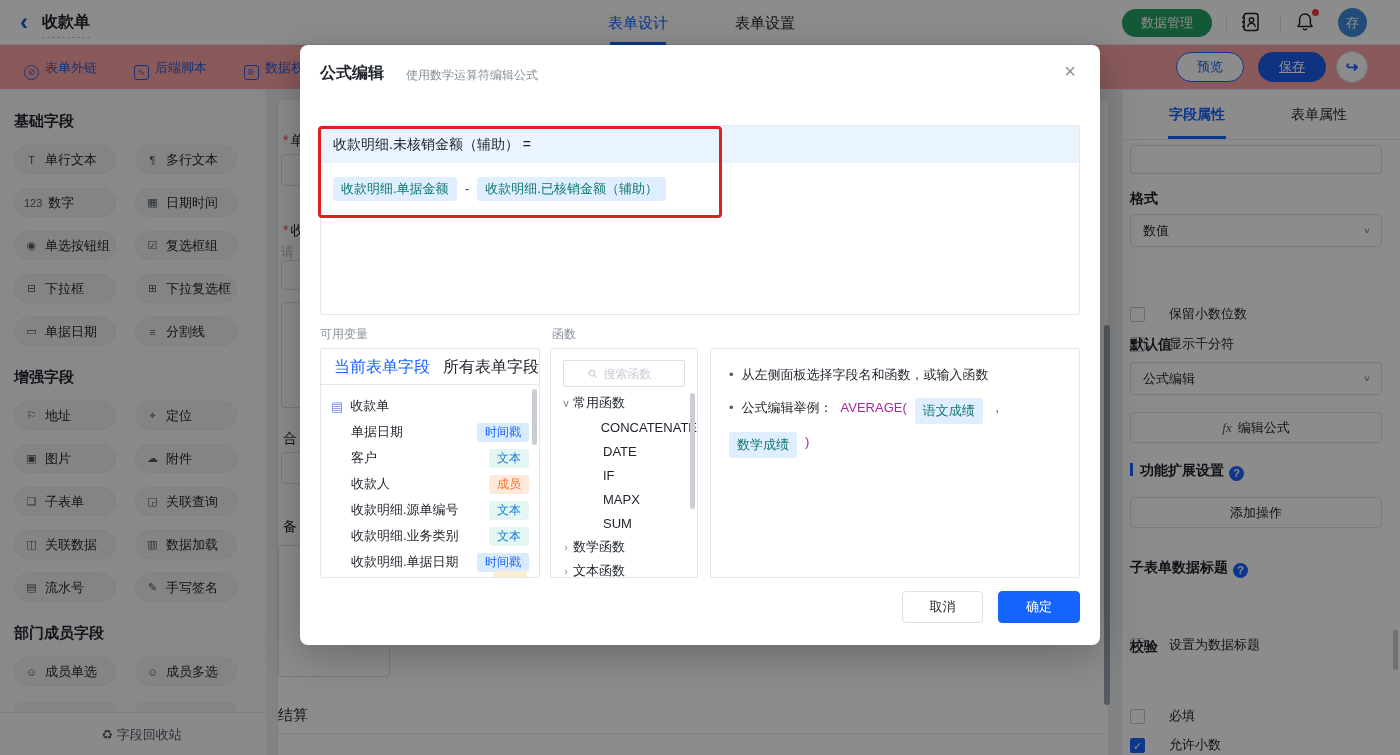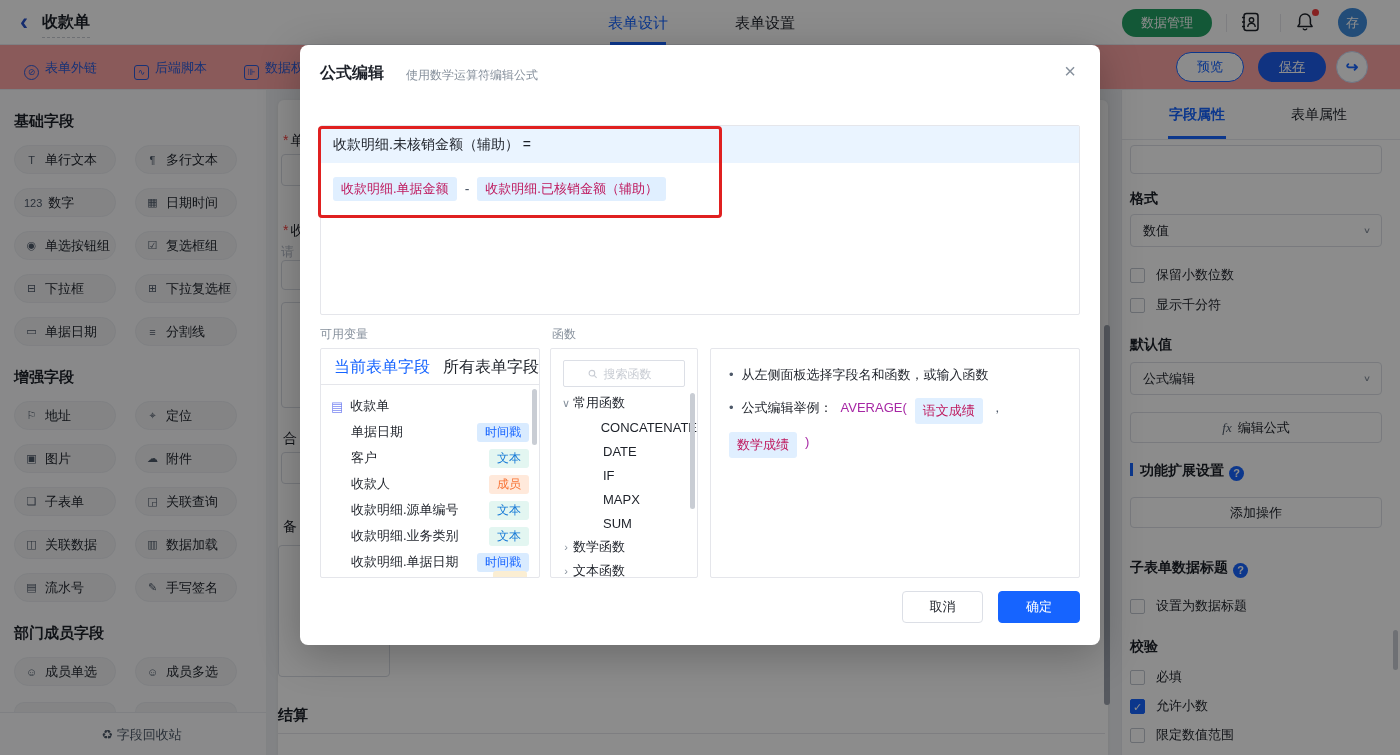--- a/index.html
+++ b/index.html
@@ -38,51 +38,51 @@
   .pill-frag { position:absolute; bottom:43px; height:10px; width:102px; border-radius:15px 15px 0 0; background:#F0F1F3; border:1px solid #E9EAEE; border-bottom:none; }
   .recycle-bar { position:absolute; left:0; bottom:0; width:267px; height:43px; background:#FCFCFD; border-top:1px solid #E8EAEE; text-align:center; line-height:43px; font-size:13px; color:#4E5969; cursor:pointer;padding-left:16px; }
 
   
   .canvas { position:absolute; left:267px; top:90px; width:854px; height:665px; background:#EDEFF2; z-index:1; }
   .formcard { position:absolute; left:11px; top:10px; width:830px; height:655px; background:#fff; border-radius:6px 6px 0 0; box-shadow:0 1px 4px rgba(0,0,0,.06); }
   .frag-label { position:absolute; font-size:14px; color:#1D2129; }
   .frag-label .star { color:#F53F3F; margin-right:2px; }
   .frag-input { position:absolute; border:1px solid #D9DCE3; border-radius:4px; background:#fff; }
   .frag-ph { position:absolute; font-size:13px; color:#B4BAC6; }
-  .settle-title { position:absolute; font-size:15px; font-weight:700; }
+  .settle-title { position:absolute; font-size:15px; font-weight:400; }
   .settle-line { position:absolute; height:1px; background:#E5E6EB; }
   .c-scroll { position:absolute; width:6px; border-radius:3px; background:#9DA3AE; }
 
   
   .rightbar { position:absolute; left:1121px; top:90px; width:279px; height:665px; background:#fff; border-left:1px solid #E8EAEE; z-index:1; }
   .rtab { position:absolute; top:0; height:49px; line-height:49px; font-size:14px; cursor:pointer; }
   .rtab.active { color:#1664FF; font-weight:700; }
   .rtab.active::after { content:""; position:absolute; left:50%; transform:translateX(-50%); bottom:0; width:58px; height:3px; background:#1664FF; }
   .rtabline { position:absolute; left:0; top:49px; width:279px; height:1px; background:#E8EAEE; }
   .rlabel { position:absolute; font-size:14px; font-weight:700; color:#1D2129; }
   .rselect { position:absolute; left:8px; width:252px; height:33px; border:1px solid #DCDFE6; border-radius:4px; background:#fff; font-size:13px; line-height:31px; padding:0 12px; cursor:pointer; }
   .rselect .chev { position:absolute; right:10px; top:0; color:#86909C; font-size:11px; transform:scaleY(.7); }
   .rbtn { position:absolute; left:8px; width:252px; height:31px; border:1px solid #DCDFE6; border-radius:4px; background:#fff; font-size:13px; color:#1D2129; text-align:center; line-height:29px; cursor:pointer; }
-  .cbrow { position:absolute; left:8px; display:flex; align-items:center; gap:11px; font-size:13px; color:#1D2129; cursor:pointer; }
+  .cbrow { position:absolute; left:8px; display:flex; align-items:center; gap:24px; font-size:13px; color:#1D2129; cursor:pointer;margin-top:39px; }
   .cbox { width:15px; height:15px; border:1.5px solid #C2C7D0; border-radius:2px; background:#fff; flex:none; }
   .cbox.checked { background:#1664FF; border-color:#1664FF; color:#fff; font-size:11px; line-height:15px; text-align:center; }
   .qmark { display:inline-block; width:15px; height:15px; border-radius:50%; background:#1664FF; color:#fff; font-size:11px; line-height:15px; text-align:center; margin-left:5px; vertical-align:-2px; cursor:pointer; }
   .secbar { display:inline-block; width:3px; height:13px; background:#1664FF; margin-right:7px; vertical-align:-1px; }
   .fx { font-family:"Liberation Serif","DejaVu Serif",serif; font-style:italic; color:#4E5969; margin-right:6px; }
 
   
   .overlay { position:absolute; left:0; top:0; width:1400px; height:755px; background:rgba(0,0,0,.45); z-index:10; }
   .modal { position:absolute; left:300px; top:45px; width:800px; height:600px; background:#fff; border-radius:8px; z-index:20; box-shadow:0 10px 40px rgba(0,0,0,.25); }
   .m-title { position:absolute; left:20px; top:18px; font-size:16px; font-weight:700; }
   .m-sub { position:absolute; left:106px; top:22px; font-size:12px; color:#86909C; }
   .m-close { position:absolute; right:24px; top:16px; font-size:20px; color:#86909C; cursor:pointer; line-height:20px; }
   .f-box { position:absolute; left:20px; top:80px; width:760px; height:190px; border:1px solid #E5E6EB; border-radius:2px; background:#fff; }
   .f-head { height:37px; background:#EAF4FF; display:flex; align-items:center; padding:0 12px; font-size:14px; color:#1D2129; }
   .f-expr { display:flex; align-items:center; gap:8px; padding:14px 12px; }
-  .token { background:#E0EFFF; color:#be185d; font-size:13px; padding:3px 8px; border-radius:3px; cursor:pointer; white-space:nowrap; }
+  .token { background:#E0EFFF; color:#0f766e; font-size:13px; padding:3px 8px; border-radius:3px; cursor:pointer; white-space:nowrap; }
   .f-op { color:#4E5969; font-size:14px; }
   .redbox { position:absolute; left:18px; top:81px; width:404px; height:92px; border:3px solid #E02020; border-radius:4px; pointer-events:none; z-index:5; }
   .p-label { position:absolute; top:281px; font-size:12px; color:#86909C; }
   .panel { position:absolute; top:303px; border:1px solid #E5E6EB; border-radius:2px; background:#fff; overflow:hidden; }
   .vtabs { display:flex; height:36px; border-bottom:1px solid #E5E6EB; }
   .vtab { flex:1; text-align:right; line-height:36px; font-size:16px; cursor:pointer; }
   .vtab.active { color:#1664FF; }
   .vroot { height:26px; display:flex; align-items:center; gap:7px; padding:0 10px; font-size:13px; margin-top:8px; cursor:pointer; }
   .vroot .doc { color:#7C89F2; font-size:13px; }
   .vrow { height:26px; display:flex; align-items:center; padding:0 10px 0 30px; font-size:13px; cursor:pointer; }

